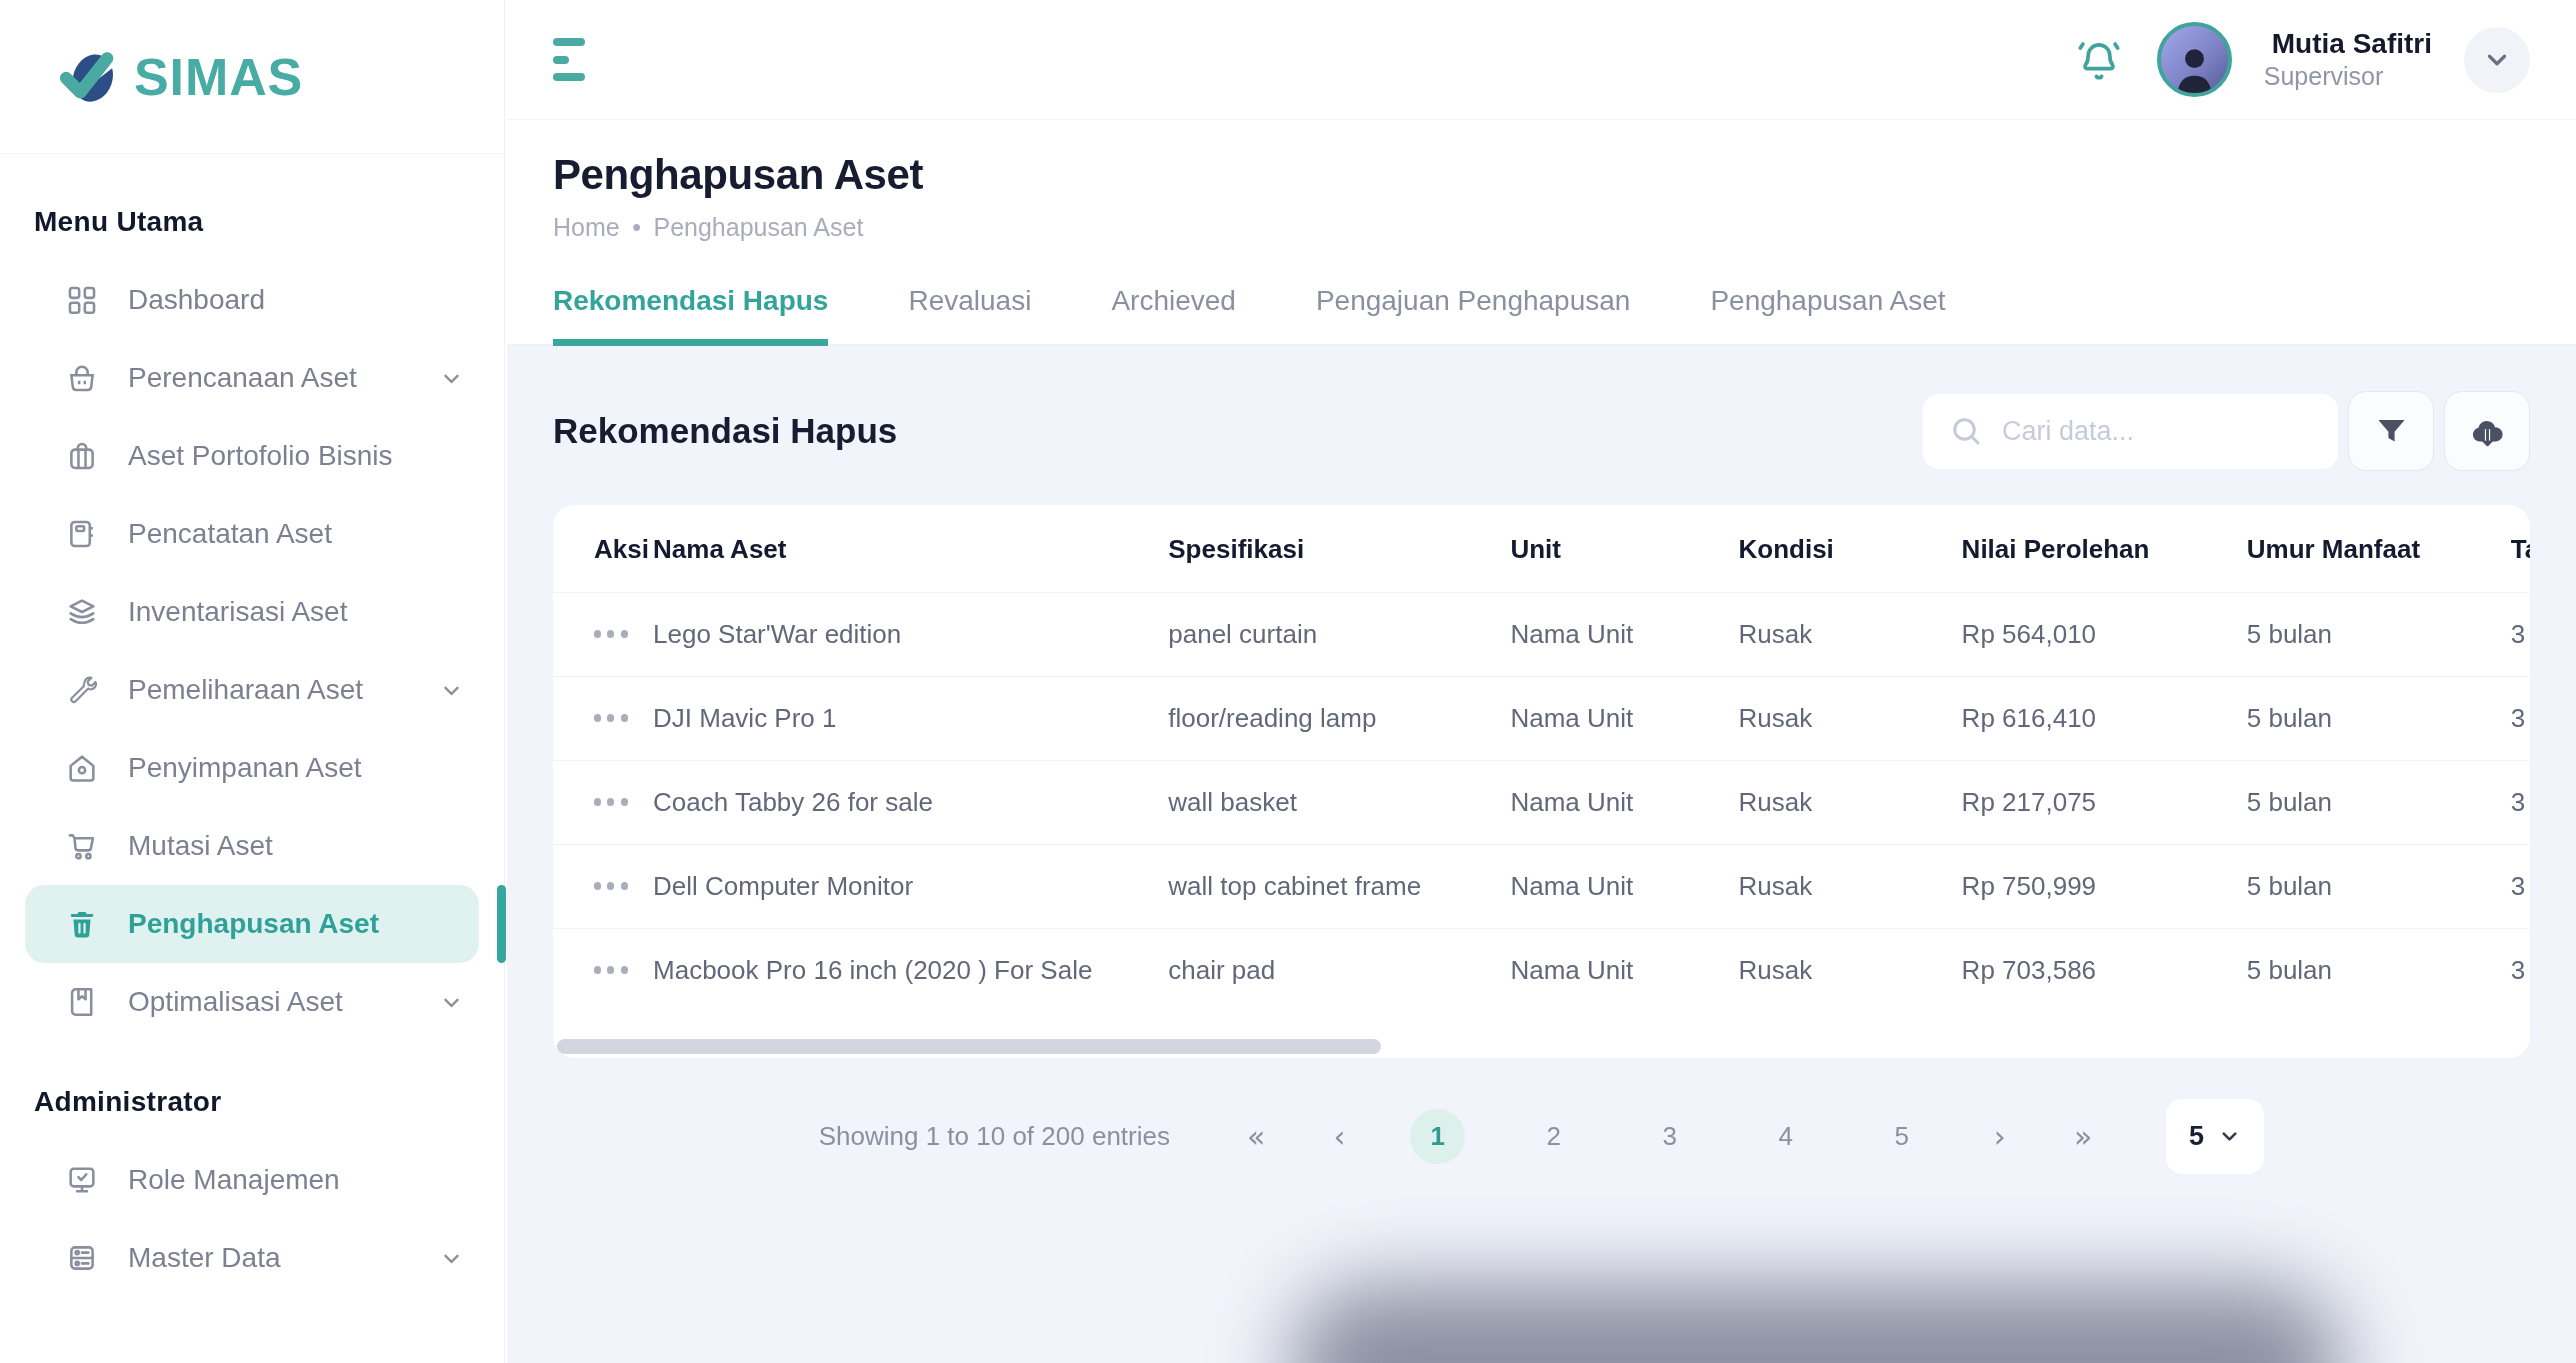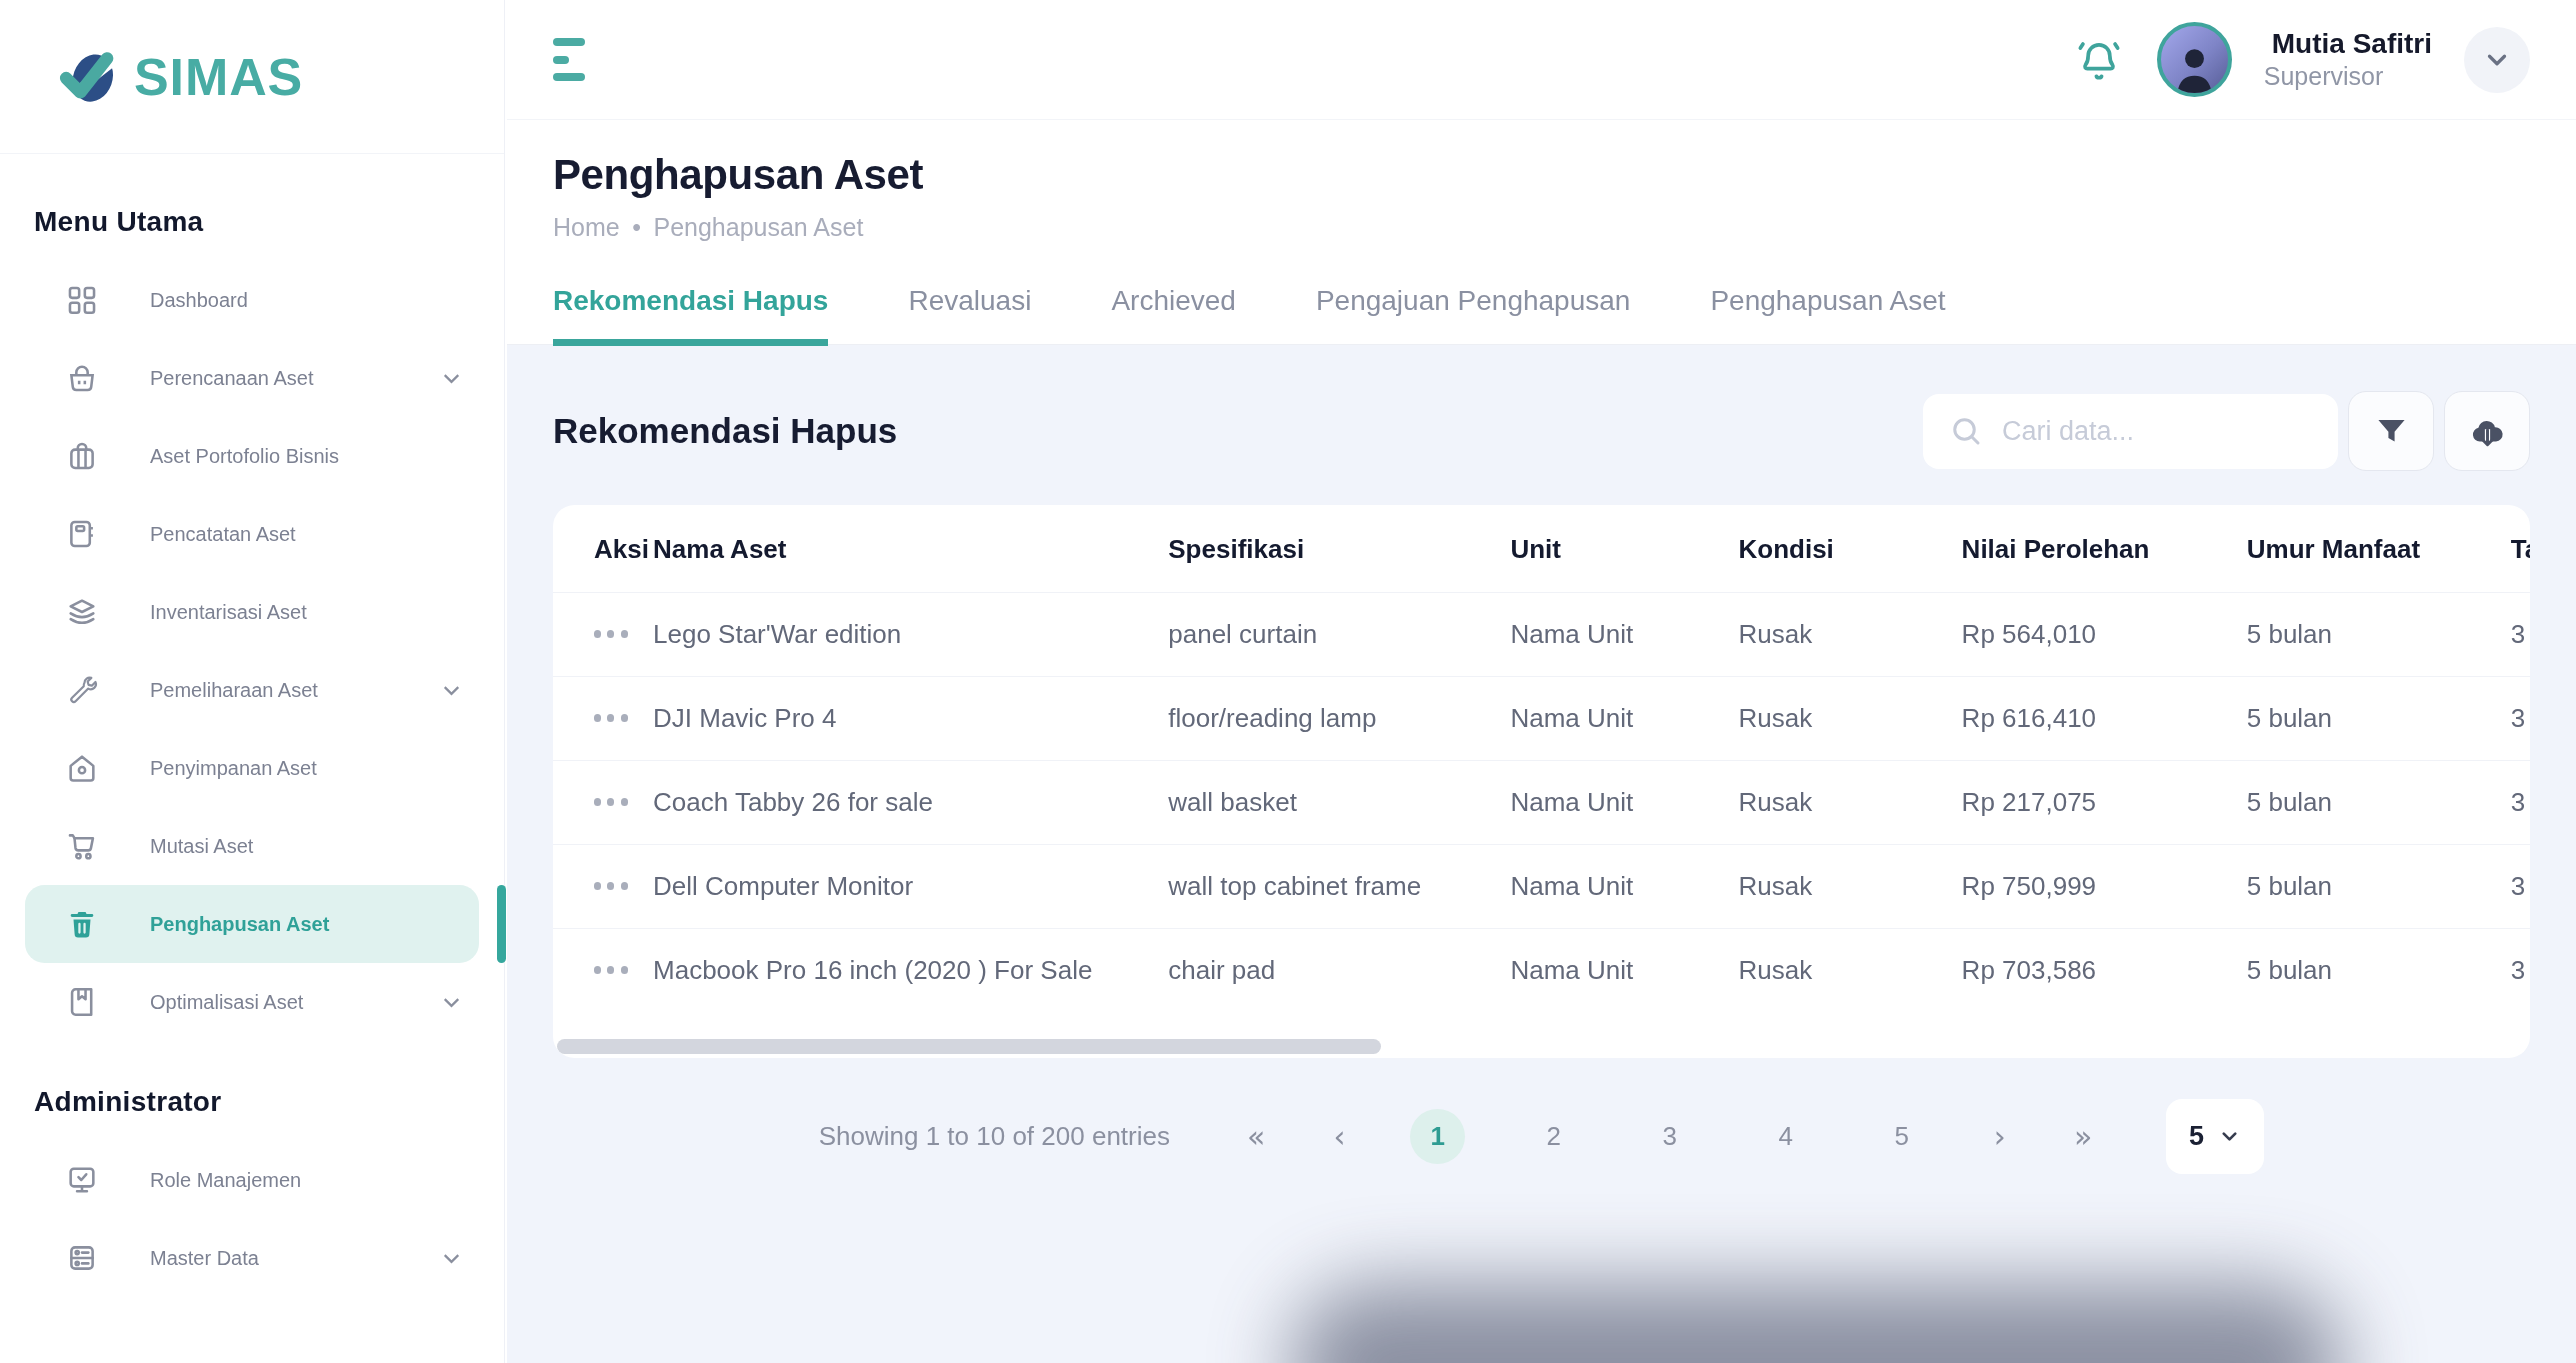--- a/index.html
+++ b/index.html
@@ -7,21 +7,21 @@
   body { font-family:"Liberation Sans", sans-serif; background:#fff; position:relative; overflow:hidden; color:#1A1F33; }
 
   
   .sidebar { position:absolute; left:0; top:0; width:505px; height:100%; background:#fff; border-right:1.8px solid #EEF0F6; z-index:3; }
   .logo-row { height:154px; display:flex; align-items:center; gap:18px; padding:0 59px; border-bottom:1.8px solid #F2F4F8; }
   .logo-mark { width:57px; height:61px; flex:0 0 auto; }
   .logo-text { font-size:52px; font-weight:800; color:#48ACA4; letter-spacing:0.9px; }
   .menu { padding:0 25px; }
   .menu-section-title { font-size:28px; font-weight:800; color:#12182C; margin:52px 9px 23px; letter-spacing:0.3px; }
   .menu-section-title.admin { margin-top:45px; }
-  .menu-item { position:relative; height:78px; display:flex; align-items:center; gap:50px; padding:0 14.3px 0 39px; border-radius:19.6px; color:#7C8192; font-size:20px; cursor:pointer; }
+  .menu-item { position:relative; height:78px; display:flex; align-items:center; gap:28px; padding:0 14.3px 0 39px; border-radius:19.6px; color:#7C8192; font-size:28px; cursor:pointer; }
   .mi-icon { width:36px; height:36px; display:flex; align-items:center; justify-content:center; color:#8A8F9E; flex:0 0 auto; }
   .mi-icon svg { width:34px; height:34px; }
   .mi-label { white-space:nowrap; }
   .mi-chevron { margin-left:auto; color:#8A8F9E; display:flex; }
   .mi-chevron svg { width:27px; height:27px; }
   .menu-item.active { background:#E0F2EF; color:#2FA198; font-weight:700; }
   .menu-item.active .mi-icon { color:#2FA198; }
   .menu-item.active::after { content:""; position:absolute; right:-27px; top:0; height:100%; width:9px; border-radius:5.3px; background:#35A79D; }
 
   
@@ -380,21 +380,21 @@
           <td>3 b</td>
         </tr>
         <tr>
           <td>
               <button class="dots-btn">
                 <i></i>
                 <i></i>
                 <i></i>
               </button>
             </td>
-          <td>DJI Mavic Pro 4</td>
+          <td>DJI Mavic Pro 1</td>
           <td>floor/reading lamp</td>
           <td>Nama Unit</td>
           <td>Rusak</td>
           <td>Rp 616,410</td>
           <td>5 bulan</td>
           <td>3 b</td>
         </tr>
         <tr>
           <td>
               <button class="dots-btn">

